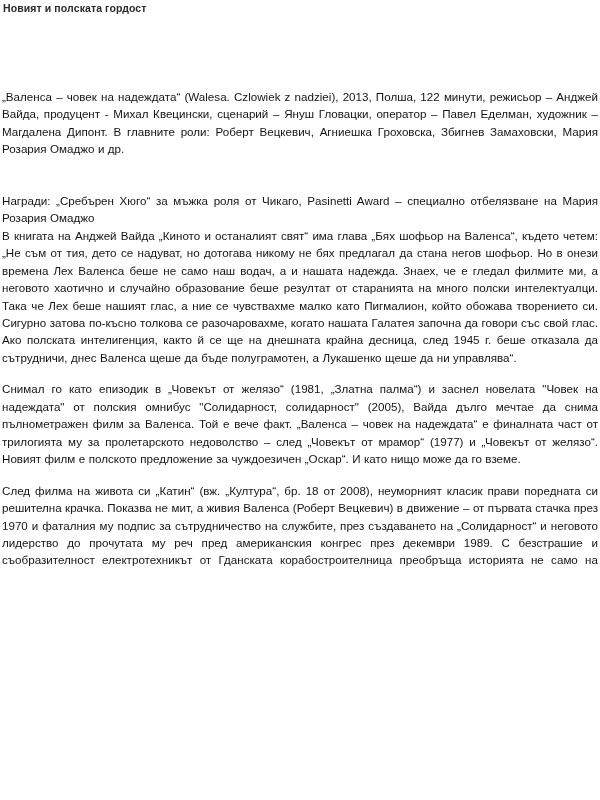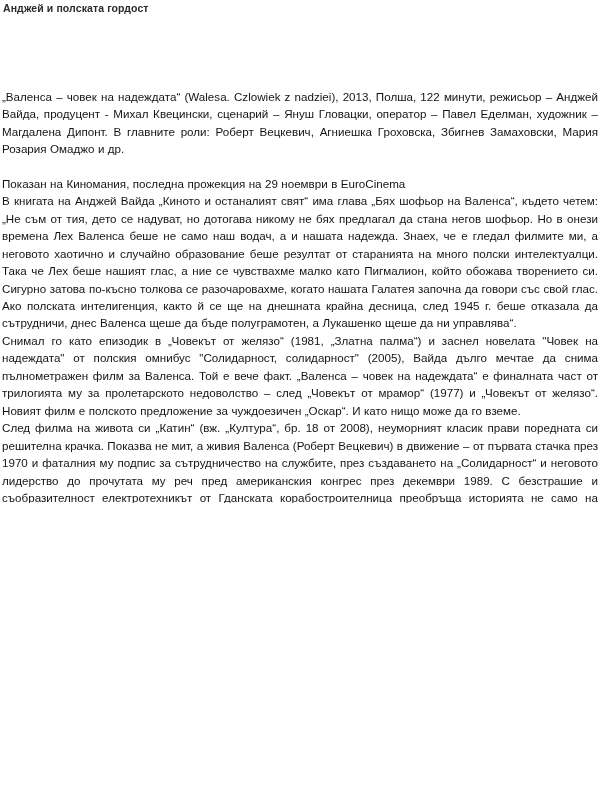--- a/index.html
+++ b/index.html
@@ -50,44 +50,44 @@
     line-height: 17.45px;
     text-align: justify;
     text-justify: inter-word;
     color: #141414;
     letter-spacing: 0.01px;
     word-spacing: 0.2px;
     hyphens: none;
   }
 
   
-  p.gap-sm  { margin-top: 0; }
+  p.gap-sm  { margin-top: 14px; }
   p.gap-md  { margin-top: 17px; }
   p.gap-lg  { margin-top: 34px; }
   p.gap-xl  { }
 
   
   p.clipped {
     max-height: 84px;
     overflow: hidden;
   }
 </style>
 </head>
 <body>
 
 <div class="page">
 
-  <div class="running-head">Анджей и полската гордост</div>
+  <div class="running-head">Новият и полската гордост</div>
 
   <div class="body-flow">
 
     <p class="para">„Валенса – човек на надеждата“ (Walesa. Czlowiek z nadziei), 2013, Полша, 122 минути, режисьор – Анджей Вайда, продуцент - Михал Квецински, сценарий – Януш Гловацки, оператор – Павел Еделман, художник – Магдалена Дипонт. В главните роли: Роберт Вецкевич, Агниешка Гроховска, Збигнев Замаховски, Мария Розария Омаджо и др.</p>
 
+    <p class="para gap-lg">Награди: „Сребърен Хюго“ за мъжка роля от Чикаго, Pasinetti Award – специално отбелязване на Мария Розария Омаджо</p>
 
-    <p class="para gap-md">Показан на Киномания, последна прожекция на 29 ноември в EuroCinema</p>
 
     <p class="para gap-xl">В книгата на Анджей Вайда „Киното и останалият свят“ има глава „Бях шофьор на Валенса“, където четем: „Не съм от тия, дето се надуват, но дотогава никому не бях предлагал да стана негов шофьор. Но в онези времена Лех Валенса беше не само наш водач, а и нашата надежда. Знаех, че е гледал филмите ми, а неговото хаотично и случайно образование беше резултат от старанията на много полски интелектуалци. Така че Лех беше нашият глас, а ние се чувствахме малко като Пигмалион, който обожава творението си. Сигурно затова по-късно толкова се разочаровахме, когато нашата Галатея започна да говори със свой глас. Ако полската интелигенция, както й се ще на днешната крайна десница, след 1945 г. беше отказала да сътрудничи, днес Валенса щеше да бъде полуграмотен, а Лукашенко щеше да ни управлява“.</p>
 
     <p class="para gap-sm">Снимал го като епизодик в „Човекът от желязо“ (1981, „Златна палма“) и заснел новелата "Човек на надеждата" от полския омнибус "Солидарност, солидарност" (2005), Вайда дълго мечтае да снима пълнометражен филм за Валенса. Той е вече факт. „Валенса – човек на надеждата“ е финалната част от трилогията му за пролетарското недоволство – след „Човекът от мрамор“ (1977) и „Човекът от желязо“. Новият филм е полското предложение за чуждоезичен „Оскар“. И като нищо може да го вземе.</p>
 
 
     <p class="para gap-sm clipped">След филма на живота си „Катин“ (вж. „Култура“, бр. 18 от 2008), неуморният класик прави поредната си решителна крачка. Показва не мит, а живия Валенса (Роберт Вецкевич) в движение – от първата стачка през 1970 и фаталния му подпис за сътрудничество на службите, през създаването на „Солидарност“ и неговото лидерство до прочутата му реч пред американския конгрес през декември 1989. С безстрашие и съобразителност електротехникът от Гданската корабостроителница преобръща историята не само на Полша, а и на света отвъд Желязната завеса. Превръща се в емблема на свободата. Продуцентът на филма Михал Квецински изтъква: „Според наскоро проведено социологическо проучване за състоянието на</p>
 
   </div>
 </div>

